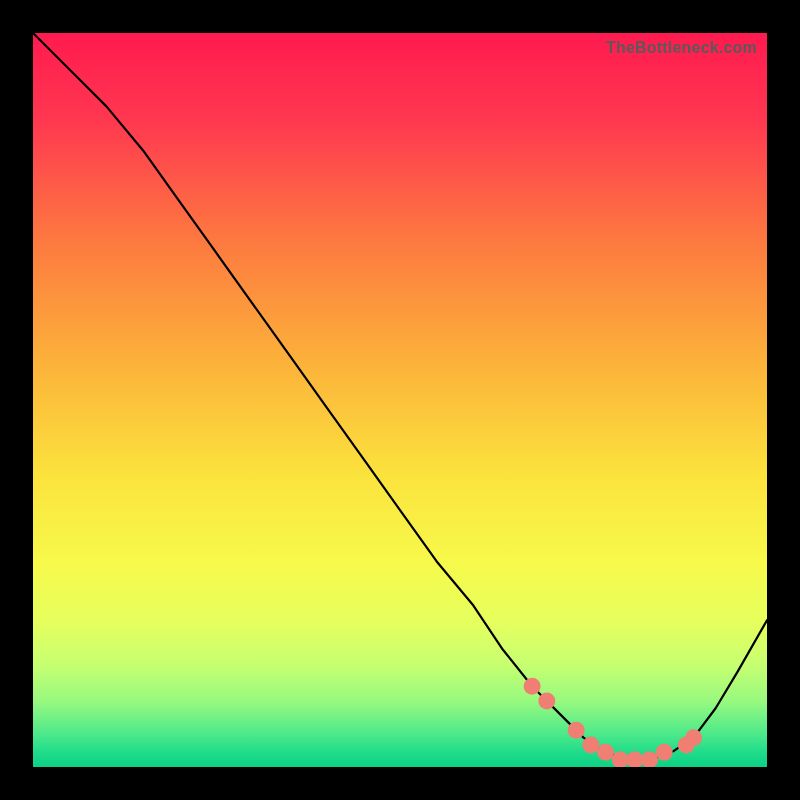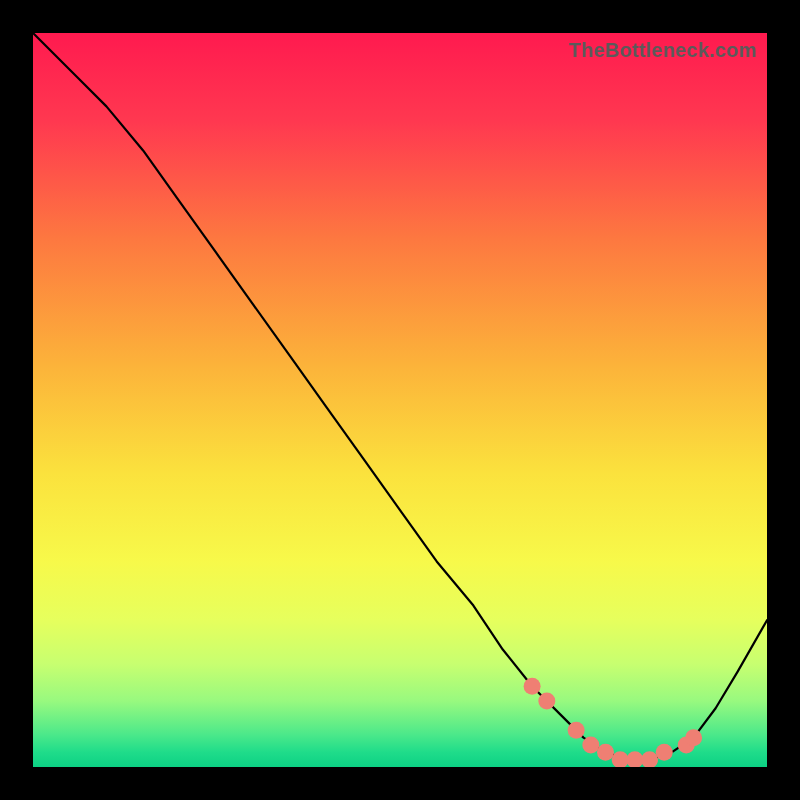--- a/index.html
+++ b/index.html
@@ -20,21 +20,21 @@
   }
   .gradient-bg {
     position: absolute;
     left: 0; top: 0; width: 100%; height: 100%;
   }
   .watermark {
     position: absolute;
     top: 6px;
     right: 10px;
     font-family: Arial, Helvetica, sans-serif;
-    font-size: 20px;
+    font-size: 16px;
     font-weight: bold;
     color: #5a5a5a;
     letter-spacing: 0.2px;
     user-select: none;
   }
   svg.curve-layer {
     position: absolute;
     left: 0; top: 0; width: 100%; height: 100%;
     overflow: visible;
   }

